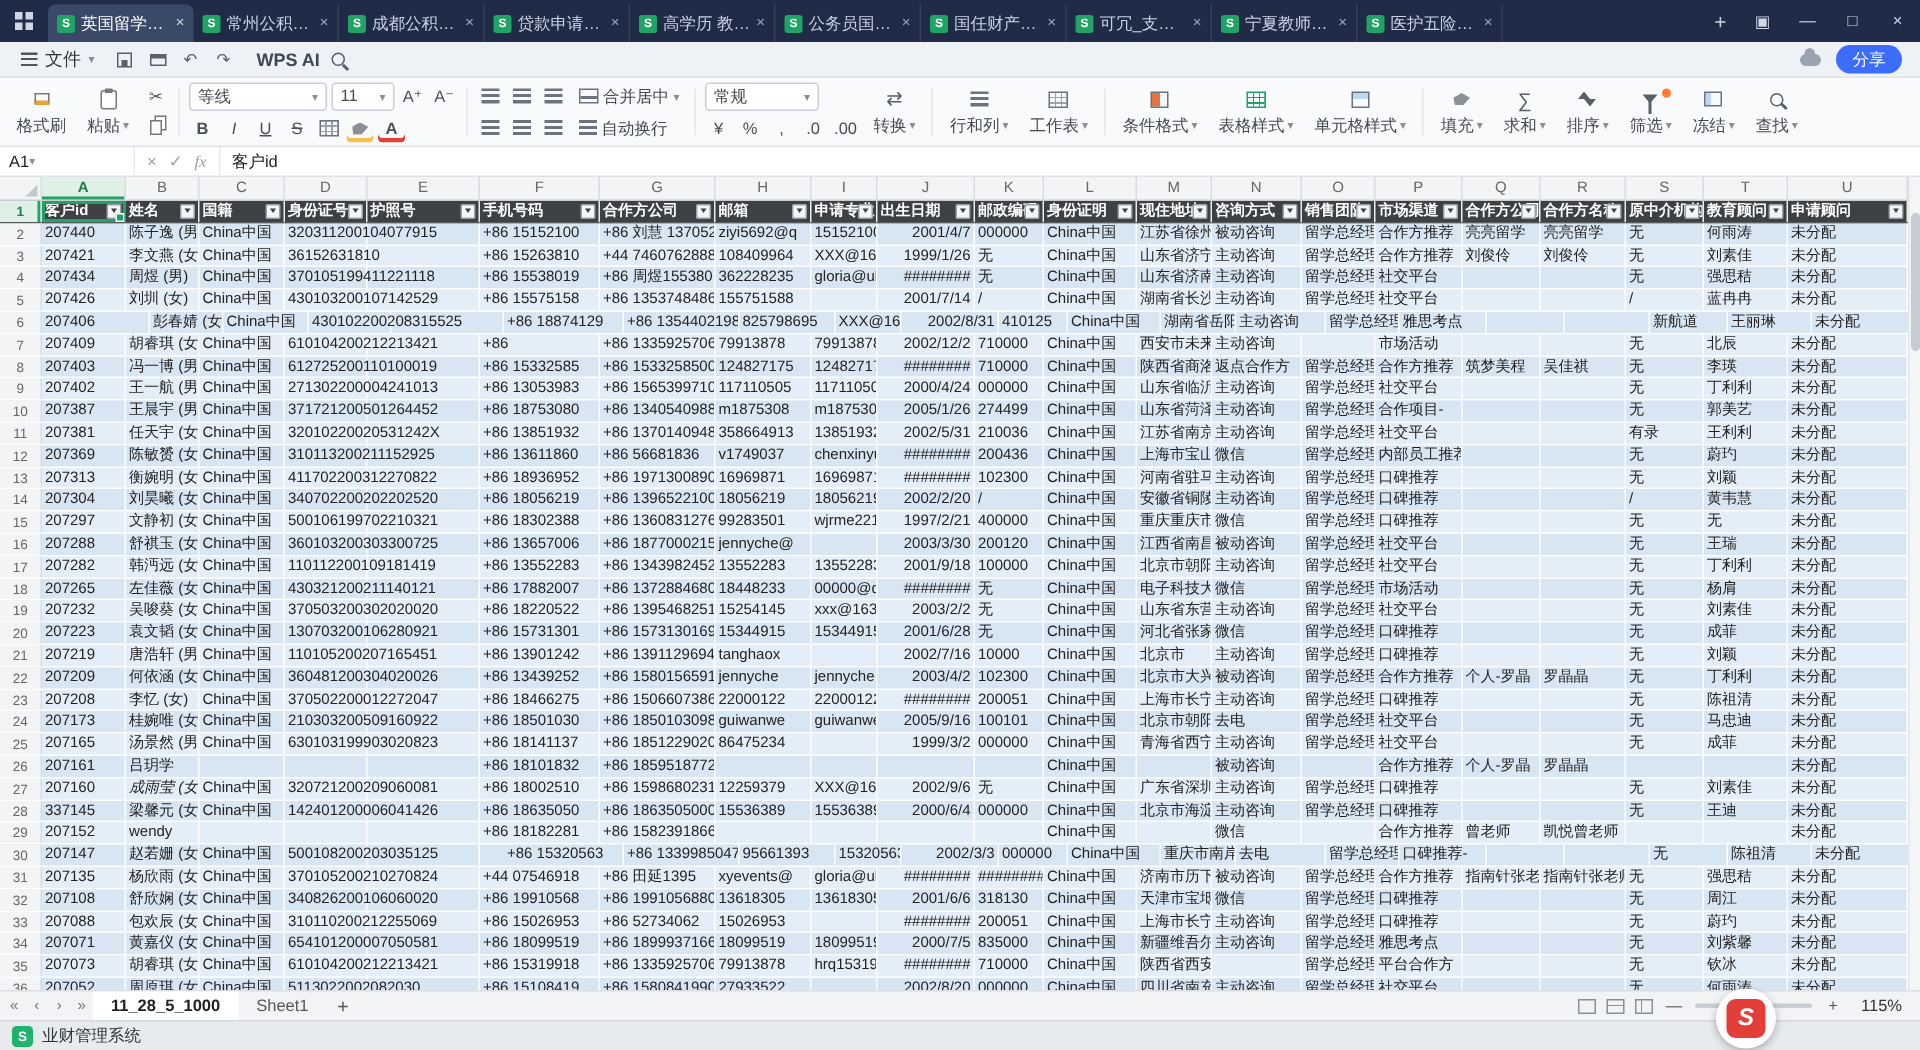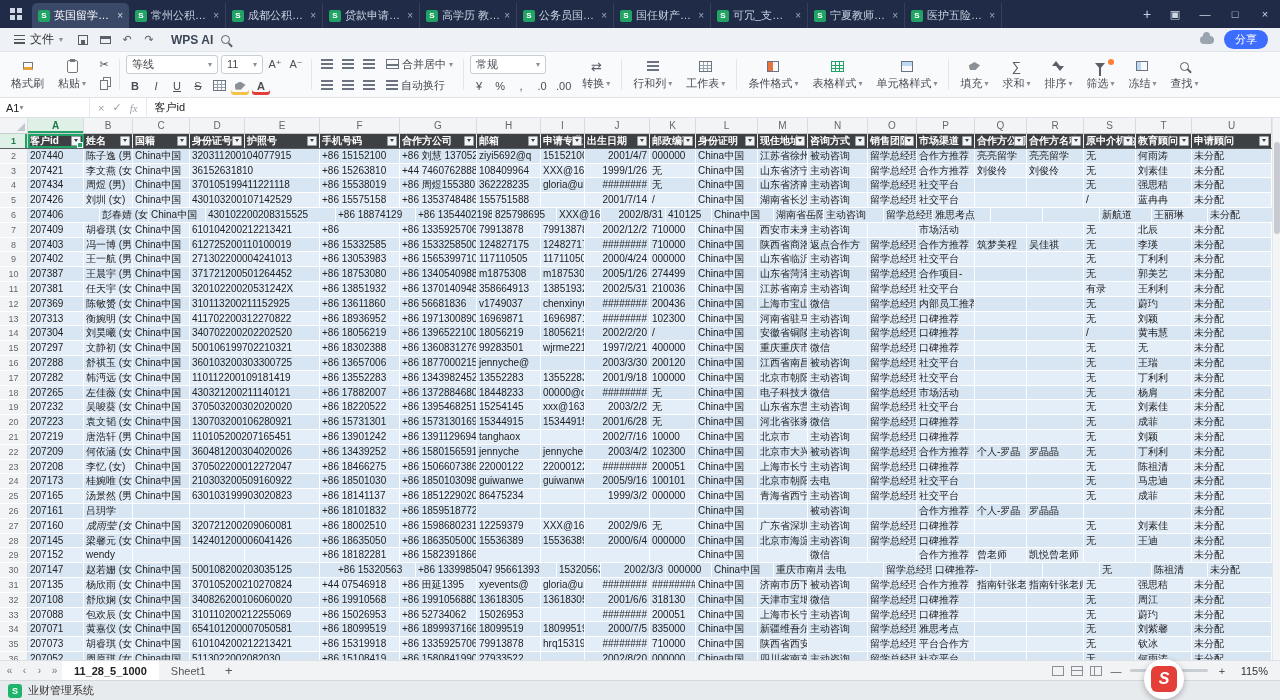--- a/index.html
+++ b/index.html
@@ -1142,21 +1142,21 @@
           <div class="c" style="width: 49px;">留学总经理</div>
           <div class="c" style="width: 58px;">口碑推荐</div>
           <div class="c" style="width: 52px;"></div>
           <div class="c" style="width: 57px;"></div>
           <div class="c" style="width: 52px;">无</div>
           <div class="c" style="width: 56px;">刘素佳</div>
           <div class="c" style="width: 80px;">未分配</div>
         </div>
         <div class="row b1">
           <div class="rn">28</div>
-          <div class="c" style="width: 56px;">207145</div>
+          <div class="c" style="width: 56px;">337145</div>
           <div class="c" style="width: 49px;">梁馨元 (女</div>
           <div class="c" style="width: 57px;">China中国</div>
           <div class="c spill" style="width: 55px;">142401200006041426</div>
           <div class="c" style="width: 75px;"></div>
           <div class="c" style="width: 80px;">+86 18635050</div>
           <div class="c" style="width: 77px;">+86 1863505000</div>
           <div class="c" style="width: 64px;">15536389</div>
           <div class="c" style="width: 44px;">15536389</div>
           <div class="c rt" style="width: 65px;">2000/6/4</div>
           <div class="c" style="width: 46px;">000000</div>

